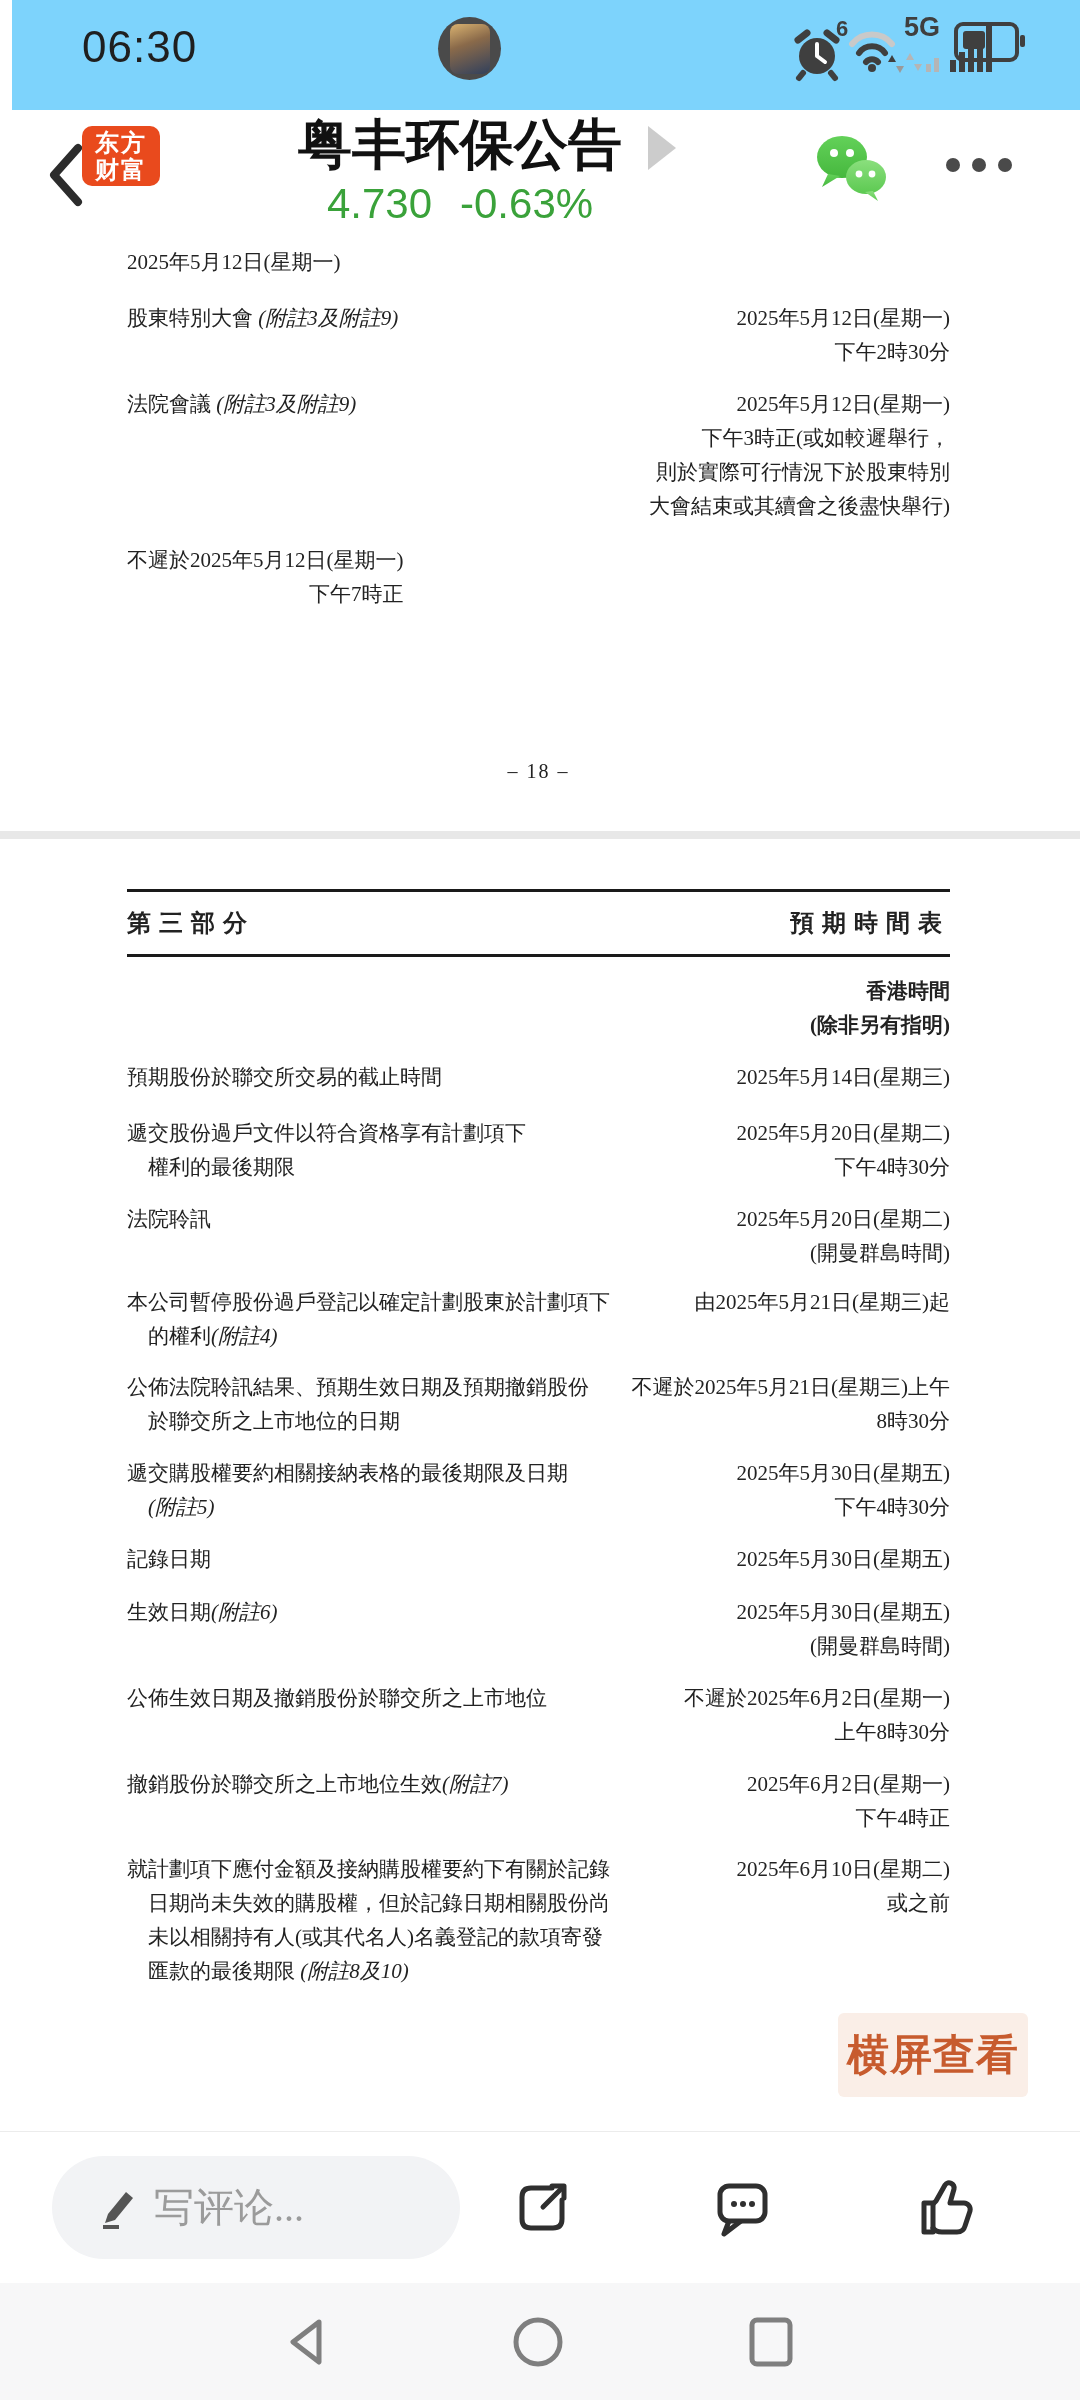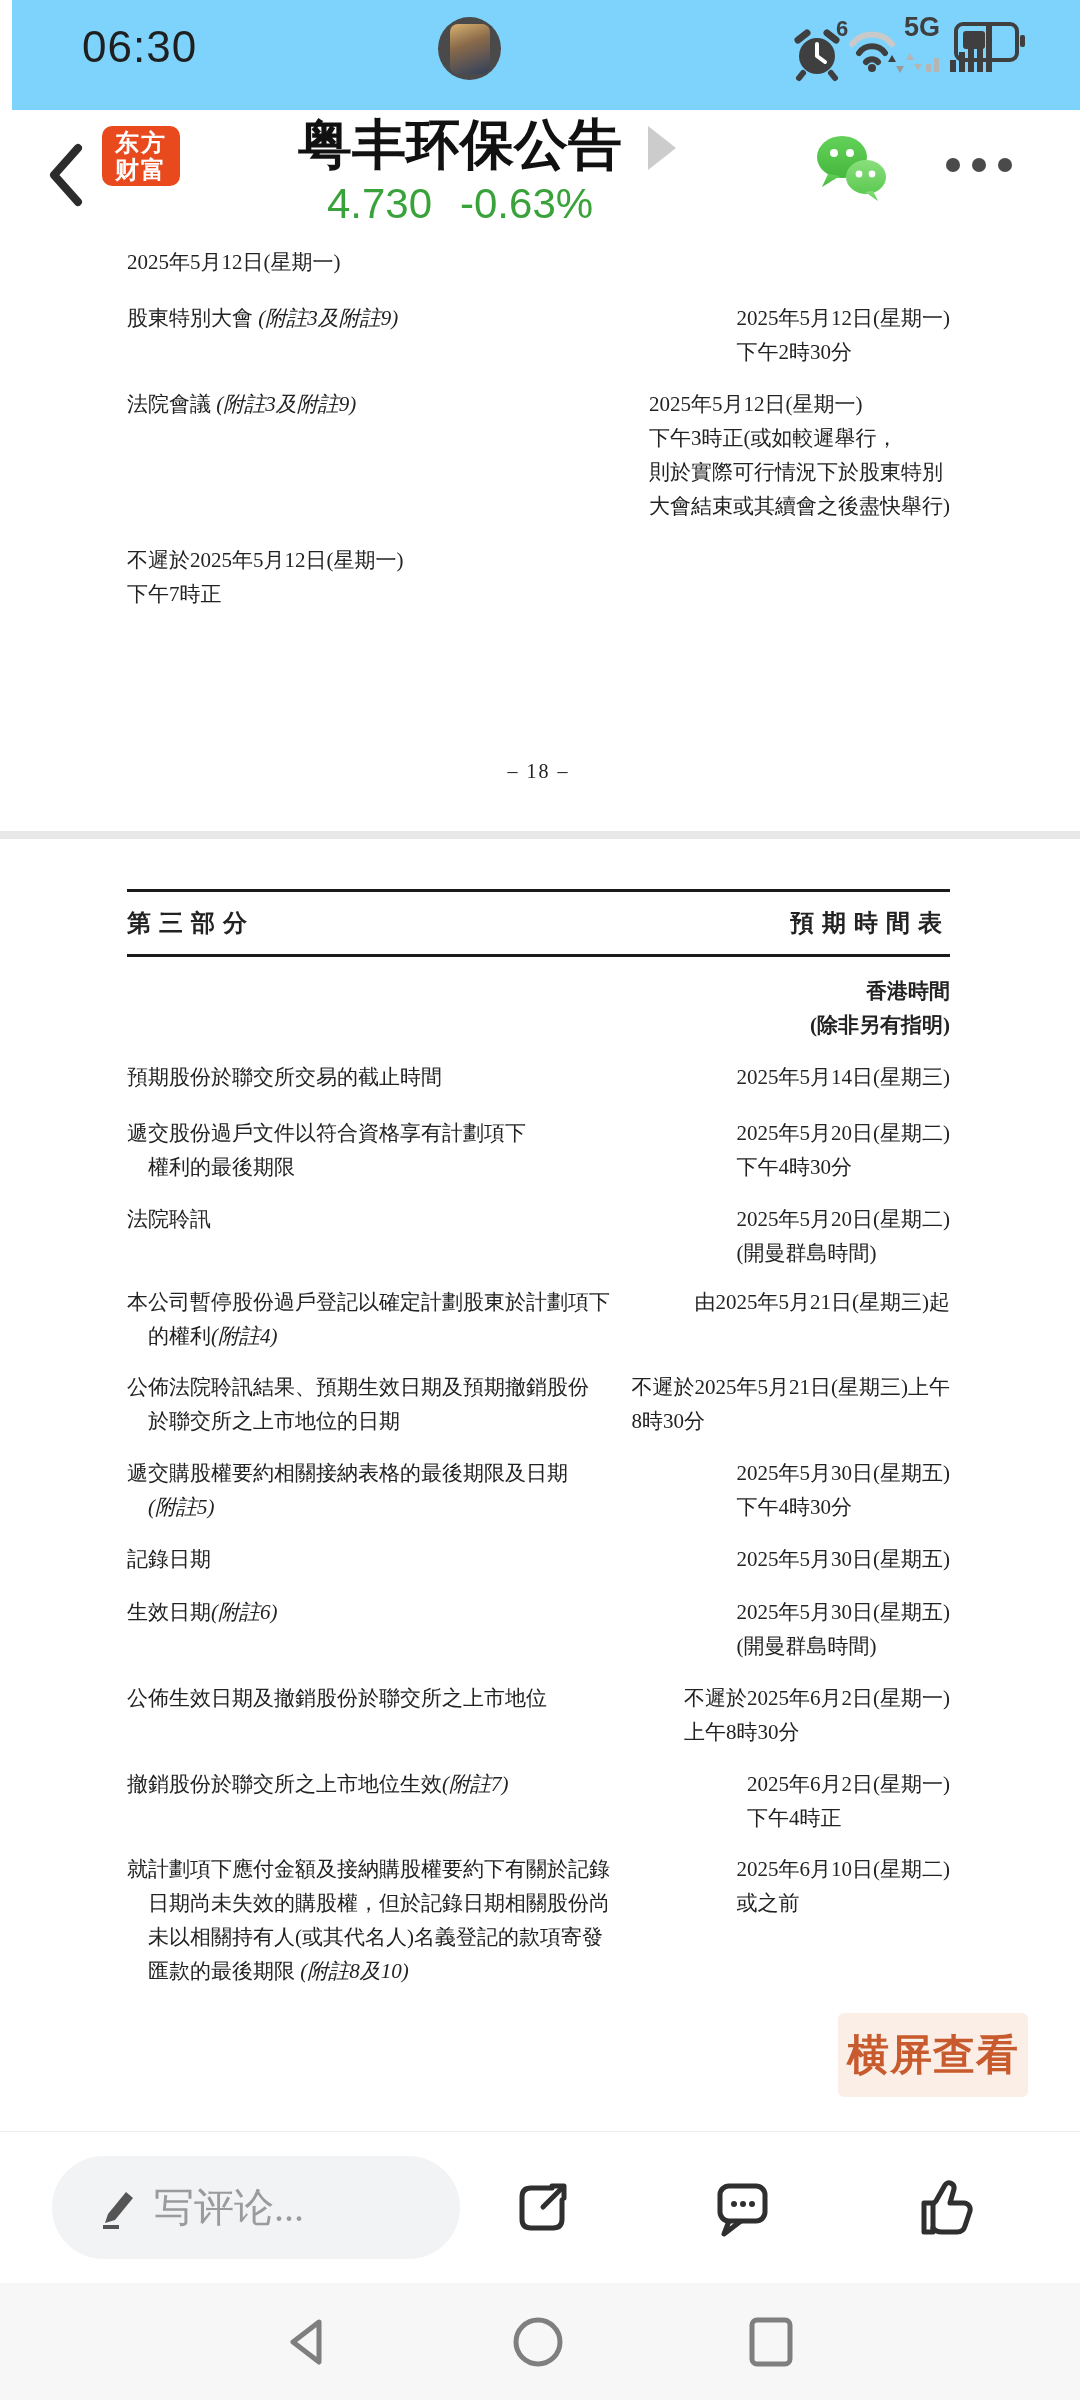--- a/index.html
+++ b/index.html
@@ -19,38 +19,38 @@
   .wifi-sup{position:absolute;left:-4px;top:-2px;font-size:22px;font-weight:700;color:#3f3f3f;}
   .net5g{position:absolute;left:122px;top:12px;width:90px;height:70px;}
   .net5g .lbl{position:absolute;left:0;top:0;font-size:27px;font-weight:700;color:#3f3f3f;}
   .battery{position:absolute;left:172px;top:22px;width:57px;height:32px;border:4px solid #3f3f3f;border-radius:9px;}
   .battery .fill{position:absolute;left:5px;top:5px;width:22px;height:18px;background:#3f3f3f;border-radius:3px;}
   .battery .tip{position:absolute;right:-10px;top:9px;width:5px;height:12px;background:#3f3f3f;border-radius:2px;}
 
   
   .appheader{position:absolute;left:0;top:110px;width:1080px;height:135px;background:#fff;}
   .backbtn{position:absolute;left:44px;top:32px;width:48px;height:66px;}
-  .brand{position:absolute;left:102px;top:16px;width:78px;height:60px;border-radius:10px;background:#e94a1d;
+  .brand{position:absolute;left:82px;top:16px;width:78px;height:60px;border-radius:10px;background:#e94a1d;
          display:flex;flex-direction:column;align-items:center;justify-content:center;
          color:#fff;font-weight:700;font-size:24px;line-height:27px;letter-spacing:2px;}
   .title-wrap{position:absolute;left:250px;top:0;width:420px;text-align:center;}
   .doc-title{font-size:54px;font-weight:700;color:#111;line-height:64px;margin-top:2px;white-space:nowrap;}
   .price-row{margin-top:4px;font-size:42px;color:#3aa23a;display:flex;justify-content:center;gap:28px;}
   .expand-tri{position:absolute;left:646px;top:14px;}
   .wechat{position:absolute;left:815px;top:22px;}
   .more-dots{position:absolute;left:946px;top:48px;display:flex;gap:12px;}
   .more-dots i{width:14px;height:14px;border-radius:50%;background:#4a4a4a;}
 
   
   .doc{position:absolute;left:127px;top:0;width:823px;height:2400px;
        font-family:"Liberation Serif","DejaVu Serif",serif;color:#222;font-size:21px;}
   .drow{position:absolute;left:0;width:100%;display:flex;justify-content:space-between;
         align-items:flex-start;line-height:34px;}
   .dlabel{flex:1;white-space:pre-line;padding-right:16px;}
-  .dvalue{flex:none;max-width:46%;white-space:pre-line;}
+  .dvalue{flex:none;max-width:46%;white-space:pre-line;text-align:right;}
   .it{font-style:italic;}
   .pagenum{position:absolute;left:0;width:100%;text-align:center;font-size:20px;letter-spacing:2px;}
   .part-head{position:absolute;left:0;top:889px;width:100%;
              border-top:3px solid #1a1a1a;border-bottom:3px solid #1a1a1a;
              padding:18px 0;display:flex;justify-content:space-between;
              font-size:24px;font-weight:700;line-height:26px;letter-spacing:8px;}
   .tz-block{position:absolute;left:0;top:974px;width:100%;text-align:right;
             font-weight:700;line-height:34px;white-space:pre-line;}
   .page-sep{position:absolute;left:0;top:831px;width:1080px;height:8px;background:#e8e8e8;}
 

